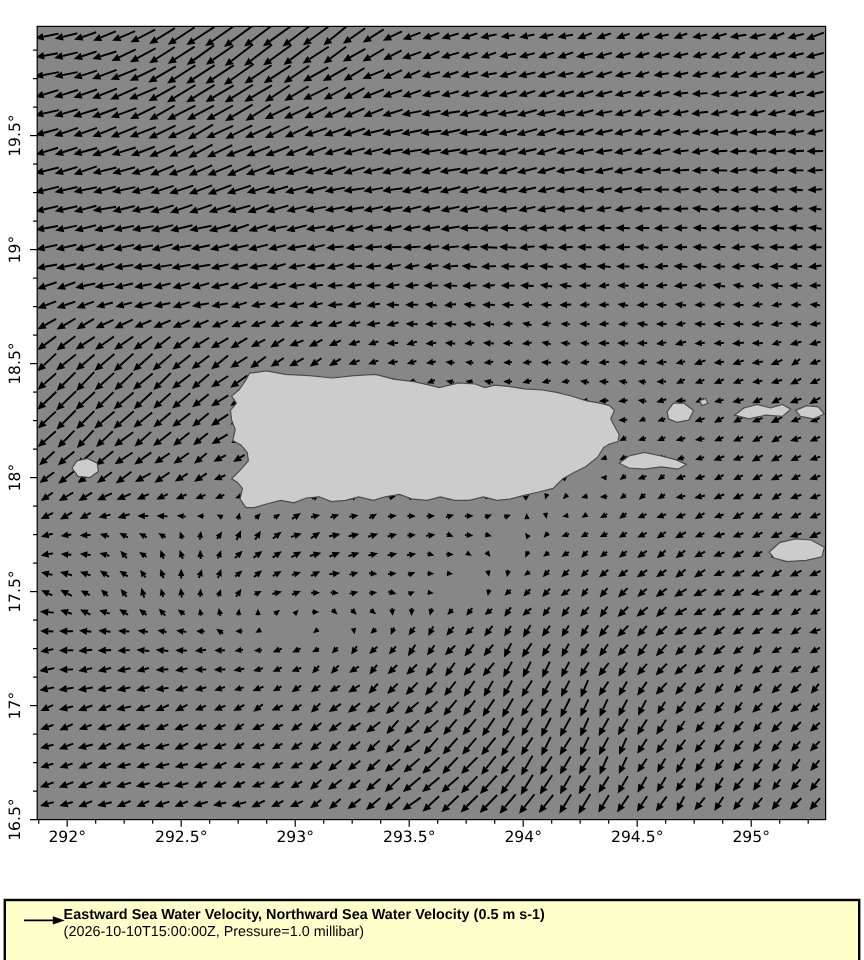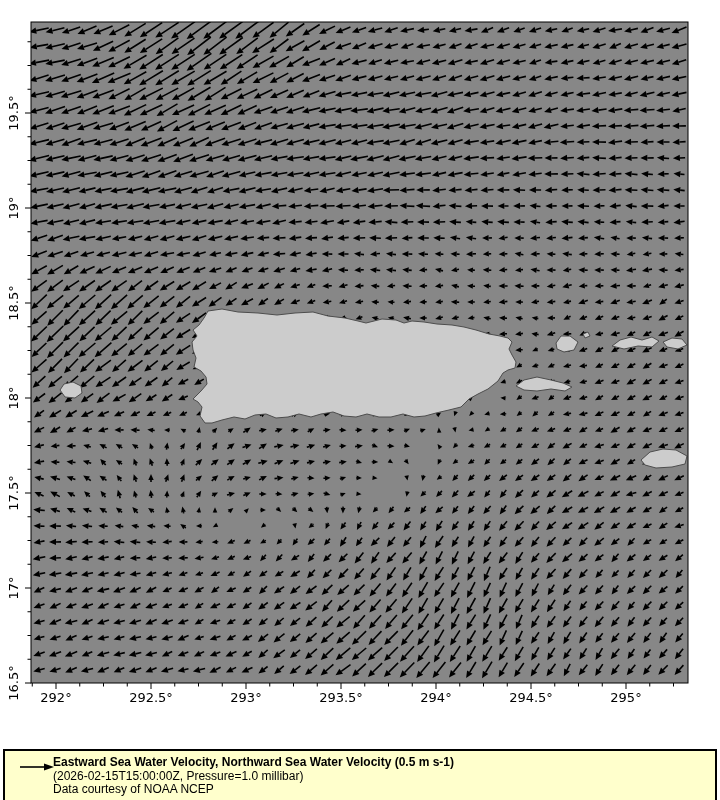--- a/index.html
+++ b/index.html
@@ -116,18 +116,17 @@
       </g>
   </svg>
 
   <div class="legend">
     <svg class="legend-arrow" width="34" height="10" viewBox="0 0 34 10">
       <line x1="0" y1="5" x2="25" y2="5" stroke="#000" stroke-width="1.6"></line>
       <polygon points="34,5 24,1.5 24,8.5" fill="#000"></polygon>
     </svg>
     <div class="legend-text">
       <div class="lt">Eastward Sea Water Velocity, Northward Sea Water Velocity (0.5 m s-1)</div>
-      <div>(2026-02-15T15:00:00Z, Pressure=1.0 millibar)</div>
-      <div>Data courtesy of NOAA NCEP</div>
+      <div>(2026-10-10T15:00:00Z, Pressure=1.0 millibar)</div>
     </div>
   </div>
 
 </div>
 
 </body></html>

